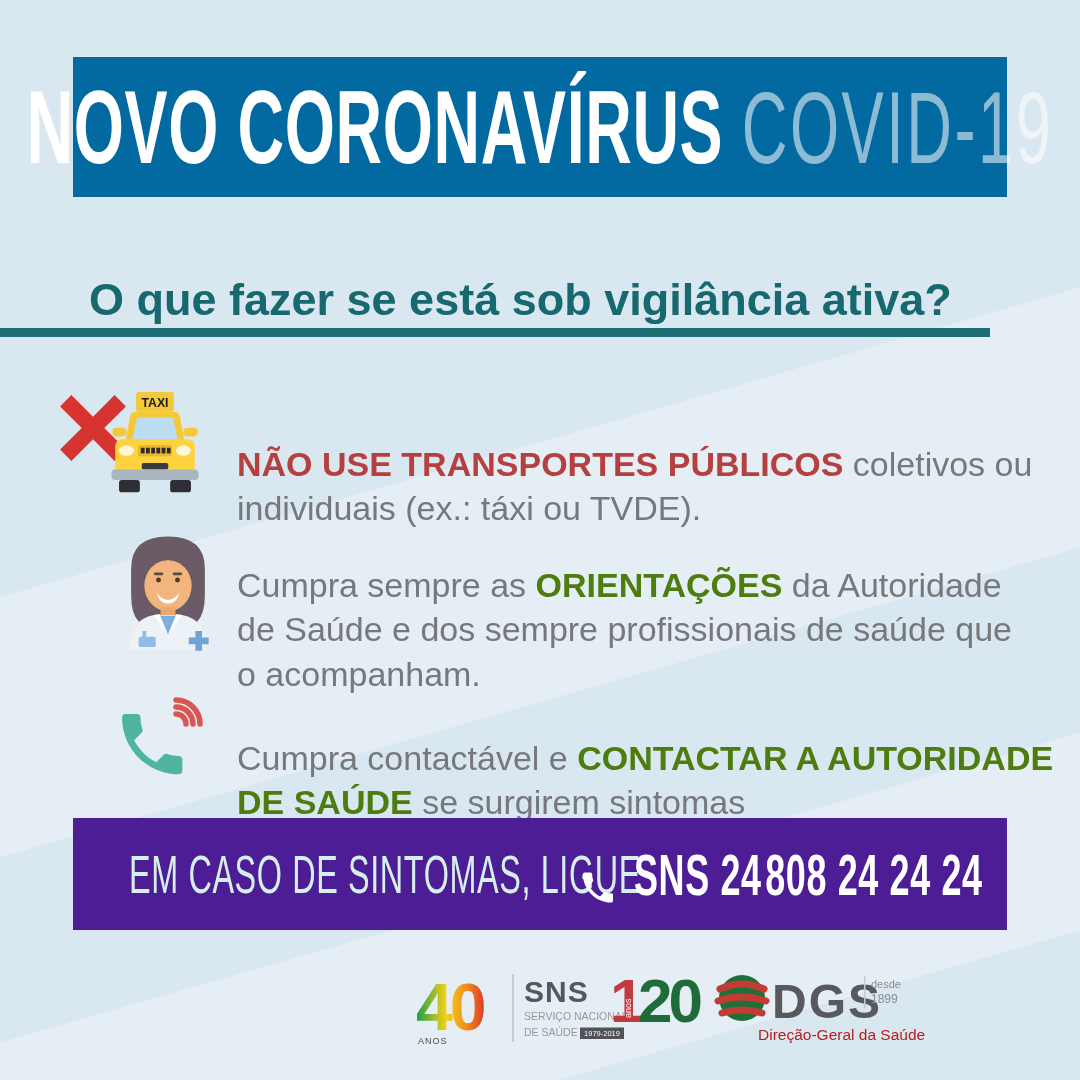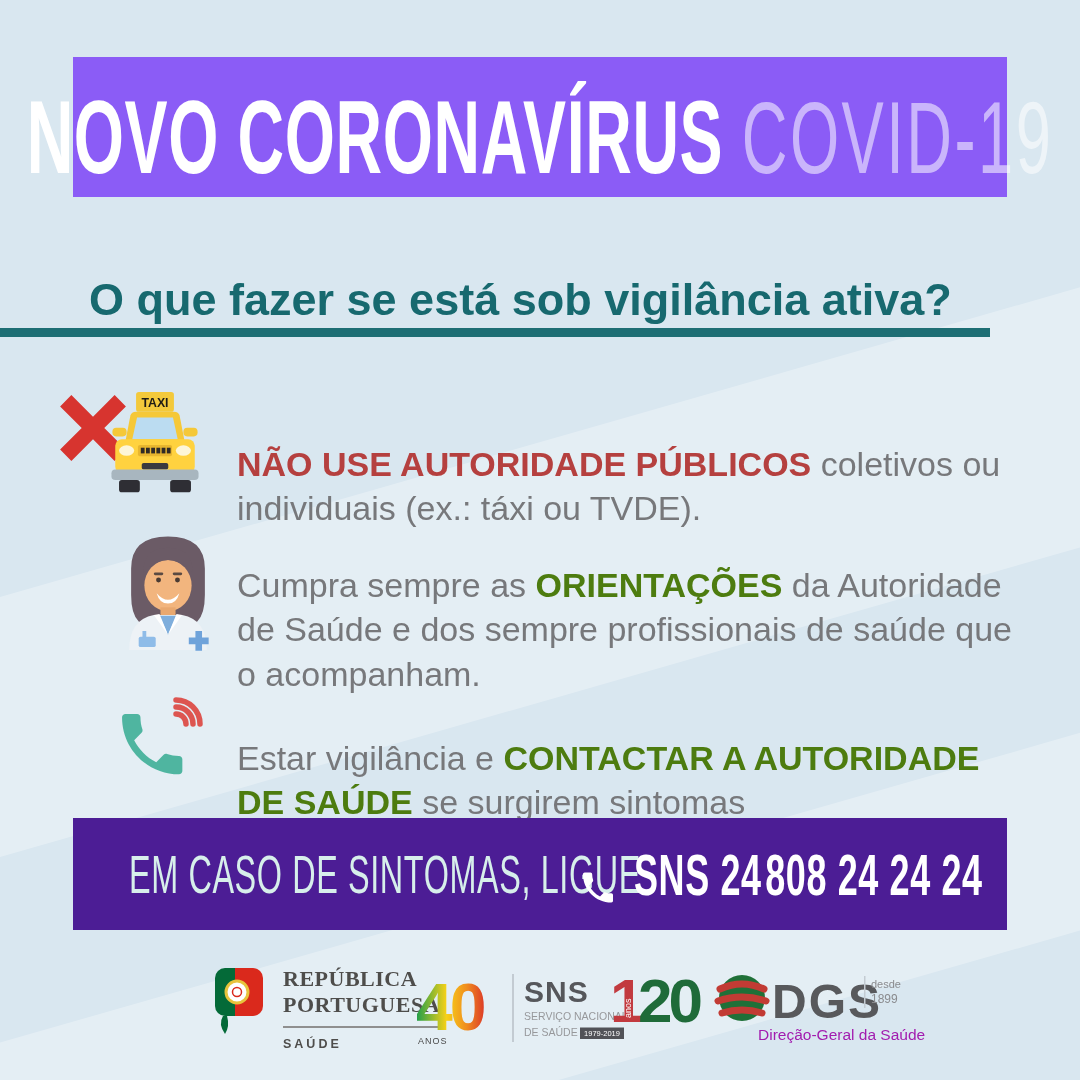--- a/index.html
+++ b/index.html
@@ -4,22 +4,22 @@
 <style>
   html,body{margin:0;padding:0;}
   body{font-family:"Liberation Sans", sans-serif; background:#ffffff;}
   .canvas{position:relative;width:1080px;height:1080px;background:#D9E7F0;overflow:hidden;}
   .canvas > *{position:absolute;z-index:1;}
   .band{position:absolute;z-index:0;background:rgba(255,255,255,0.30);pointer-events:none;}
   .band1{width:1700px;height:250px;left:-250px;top:430px;transform:rotate(-16deg);}
   .band2{width:1700px;height:190px;left:-200px;top:860px;transform:rotate(-16deg);}
 
   
-  .banner{left:73px;top:57px;width:934px;height:140px;background:#8b5cf6;
-          display:flex;align-items:flex-end;justify-content:center;}
+  .banner{left:73px;top:57px;width:934px;height:140px;background:#0369a1;
+          display:flex;align-items:center;justify-content:center;}
   .banner-row{display:flex;align-items:baseline;gap:30px;white-space:nowrap;
               transform:scaleX(0.62);transform-origin:center center;}
   .banner-bold{font-size:104px;font-weight:bold;color:#FFFFFF;letter-spacing:1px;}
   .banner-light{font-size:102px;font-weight:300;color:rgba(255,255,255,0.55);letter-spacing:4px;}
 
   
   .headline{left:73px;top:258px;margin:16px;font-size:45px;font-weight:bold;color:#17696F;white-space:nowrap;}
   .rule{left:0;top:328px;width:990px;height:9px;background:#1D6E74;}
 
   
@@ -53,21 +53,21 @@
   
   .logo-republica{left:213px;top:966px;display:flex;align-items:flex-start;}
   .rep-flag{width:56px;height:72px;flex:0 0 auto;}
   .rep-text{margin-left:14px;font-family:"Liberation Serif", serif;color:#4E4D4B;}
   .rep-line{font-size:22px;font-weight:bold;letter-spacing:0.5px;line-height:1.2;}
   .rep-rule{height:0;border-top:2px solid #8F8F8F;margin-top:7px;}
   .rep-dept{font-family:"Liberation Sans", sans-serif;font-size:12.5px;font-weight:bold;
             letter-spacing:3px;margin-top:9px;color:#4E4D4B;}
   .logo-sns{left:416px;top:968px;}
   .logo-dgs{left:610px;top:966px;}
-  .dgs-caption{position:absolute;left:758px;top:1026px;font-size:15.5px;color:#a21caf;white-space:nowrap;}
+  .dgs-caption{position:absolute;left:758px;top:1026px;font-size:15.5px;color:#b91c1c;white-space:nowrap;}
 </style>
 </head>
 <body>
 
 <div class="canvas">
   <div class="band band1"></div>
   <div class="band band2"></div>
 
   <header class="banner">
     <div class="banner-row">
@@ -98,21 +98,21 @@
     <rect x="56" y="61" width="4" height="6" fill="#2F2A26"></rect>
     <rect x="61.5" y="61" width="4" height="6" fill="#2F2A26"></rect>
     <rect x="67" y="61" width="4" height="6" fill="#2F2A26"></rect>
     <rect x="72.5" y="61" width="4" height="6" fill="#2F2A26"></rect>
     <rect x="46" y="77" width="28" height="7" rx="2" fill="#3A3A3F"></rect>
     <rect x="14" y="84" width="92" height="11" rx="4" fill="#A8B6BF"></rect>
     <rect x="22" y="95" width="22" height="13" rx="3" fill="#2E2E34"></rect>
     <rect x="76" y="95" width="22" height="13" rx="3" fill="#2E2E34"></rect>
   </svg>
   <p class="item-text text-1">
-    <span class="seg-bold seg-red">NÃO USE AUTORIDADE PÚBLICOS</span><span> coletivos ou
+    <span class="seg-bold seg-red">NÃO USE TRANSPORTES PÚBLICOS</span><span> coletivos ou
 individuais (ex.: táxi ou TVDE).</span>
   </p>
 
   <svg class="icon-doctor" viewBox="0 0 110 150">
     <path d="M24 120 Q16 112 16 92 L16 64 Q16 30 55 30 Q94 30 94 64 L94 92 Q94 112 86 120 Q79 125 70 122 L40 122 Q31 125 24 120 Z" fill="#6B5B66"></path>
     <ellipse cx="55" cy="82" rx="25" ry="27" fill="#F2B57E"></ellipse>
     <path d="M29 68 Q29 42 55 42 Q81 42 81 68 Q68 55 55 55 Q42 55 29 68 Z" fill="#6B5B66"></path>
     <rect x="40" y="68" width="10" height="3" rx="1.5" fill="#5A4A42"></rect>
     <rect x="60" y="68" width="10" height="3" rx="1.5" fill="#5A4A42"></rect>
     <circle cx="45" cy="76" r="2.6" fill="#4A3B33"></circle>
@@ -135,57 +135,35 @@
 
   <svg class="icon-phone" viewBox="0 0 112 114">
     <g transform="translate(2,26) scale(3.35)">
       <path d="M6.62 10.79c1.44 2.83 3.76 5.14 6.59 6.59l2.2-2.21c.27-.27.67-.36 1.02-.24 1.12.37 2.33.57 3.57.57.55 0 1 .45 1 1V20c0 .55-.45 1-1 1-9.39 0-17-7.61-17-17 0-.55.45-1 1-1h3.5c.55 0 1 .45 1 1 0 1.25.2 2.45.57 3.57.11.35.03.74-.25 1.02l-2.2 2.2z" fill="#4FB5A0"></path>
     </g>
     <path d="M66 36 A10 10 0 0 1 76 46" fill="none" stroke="#DD5550" stroke-width="5.5" stroke-linecap="round"></path>
     <path d="M66 29 A17 17 0 0 1 83 46" fill="none" stroke="#DD5550" stroke-width="5.5" stroke-linecap="round"></path>
     <path d="M66 22 A24 24 0 0 1 90 46" fill="none" stroke="#DD5550" stroke-width="5.5" stroke-linecap="round"></path>
   </svg>
   <p class="item-text text-3">
-    <span>Estar vigilância e </span><span class="seg-bold seg-teal">CONTACTAR A AUTORIDADE
+    <span>Cumpra contactável e </span><span class="seg-bold seg-teal">CONTACTAR A AUTORIDADE
 DE SAÚDE</span><span> se surgirem sintomas</span>
   </p>
 
   <footer class="hotline">
     <span class="hl-label">EM CASO DE SINTOMAS, LIGUE</span>
     <span class="hl-group">
       <svg class="hl-phone-icon" viewBox="0 0 24 24">
         <path d="M6.62 10.79c1.44 2.83 3.76 5.14 6.59 6.59l2.2-2.21c.27-.27.67-.36 1.02-.24 1.12.37 2.33.57 3.57.57.55 0 1 .45 1 1V20c0 .55-.45 1-1 1-9.39 0-17-7.61-17-17 0-.55.45-1 1-1h3.5c.55 0 1 .45 1 1 0 1.25.2 2.45.57 3.57.11.35.03.74-.25 1.02l-2.2 2.2z" fill="#FFFFFF"></path>
       </svg>
       <span class="hl-service">SNS 24</span>
     </span>
     <span class="hl-number">808 24 24 24</span>
   </footer>
 
-  <div class="logo-republica">
-    <svg class="rep-flag" viewBox="0 0 56 72">
-      <defs>
-          <clipPath id="flagclip">
-            <rect x="2" y="2" width="48" height="48" rx="10"></rect>
-          </clipPath>
-        </defs>
-      <g clip-path="url(#flagclip)">
-        <rect x="2" y="2" width="20" height="48" fill="#046A38"></rect>
-        <rect x="22" y="2" width="28" height="48" fill="#DA291C"></rect>
-      </g>
-      <circle cx="24" cy="26" r="11" fill="#FFFFFF" stroke="#E8C33C" stroke-width="3"></circle>
-      <circle cx="24" cy="26" r="4.5" fill="none" stroke="#DA291C" stroke-width="1.5"></circle>
-      <path d="M10 50 Q5 58 12 68 Q17 60 14 50 Z" fill="#046A38"></path>
-    </svg>
-    <div class="rep-text">
-      <div class="rep-line">REPÚBLICA</div>
-      <div class="rep-line">PORTUGUESA</div>
-      <div class="rep-rule"></div>
-      <div class="rep-dept">SAÚDE</div>
-    </div>
-  </div>
 
   <svg class="logo-sns" width="215" height="84" viewBox="0 0 215 84">
     <defs>
       <linearGradient id="gsns" x1="0" y1="0" x2="1" y2="0">
         <stop offset="0" stop-color="#1E9E4B"></stop>
         <stop offset="0.45" stop-color="#F7D117"></stop>
         <stop offset="0.75" stop-color="#F08C1E"></stop>
         <stop offset="1" stop-color="#DD3E27"></stop>
       </linearGradient>
     </defs>

